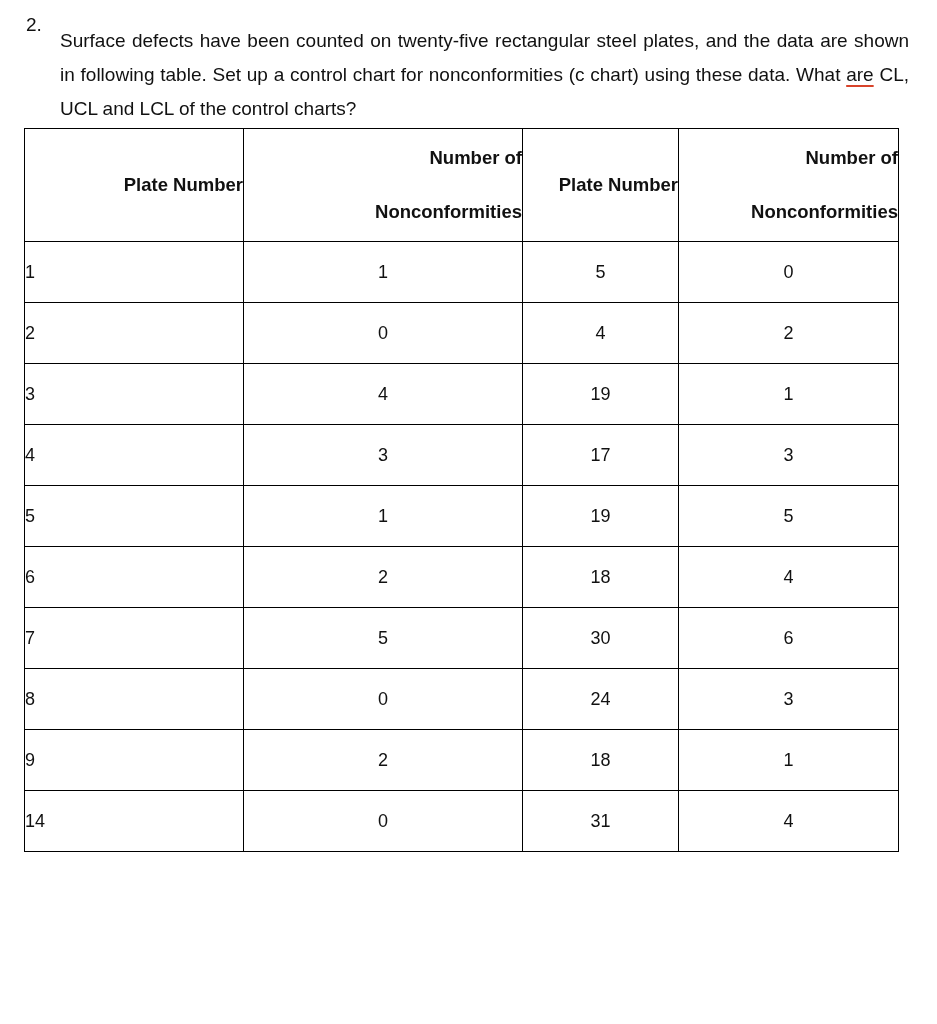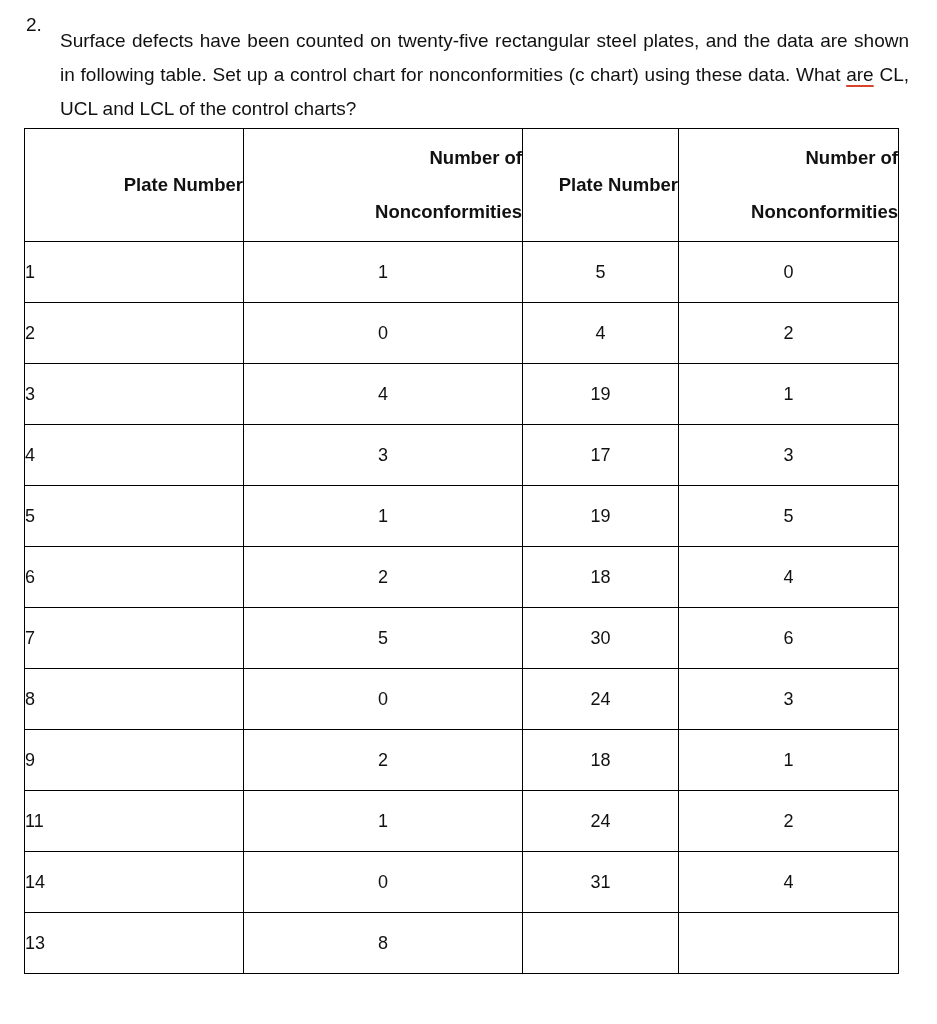--- a/index.html
+++ b/index.html
@@ -166,33 +166,21 @@
           <td class="center">24</td>
           <td class="center">3</td>
         </tr>
         <tr>
           <td class="left">9</td>
           <td class="center">2</td>
           <td class="center">18</td>
           <td class="center">1</td>
         </tr>
         <tr>
-          <td class="left">11</td>
-          <td class="center">1</td>
-          <td class="center">24</td>
-          <td class="center">2</td>
-        </tr>
-        <tr>
           <td class="left">14</td>
           <td class="center">0</td>
           <td class="center">31</td>
           <td class="center">4</td>
-        </tr>
-        <tr>
-          <td class="left">13</td>
-          <td class="center">8</td>
-          <td class="center"></td>
-          <td class="center"></td>
         </tr>
       </tbody>
   </table>
 
 </div>
 
 </body></html>

